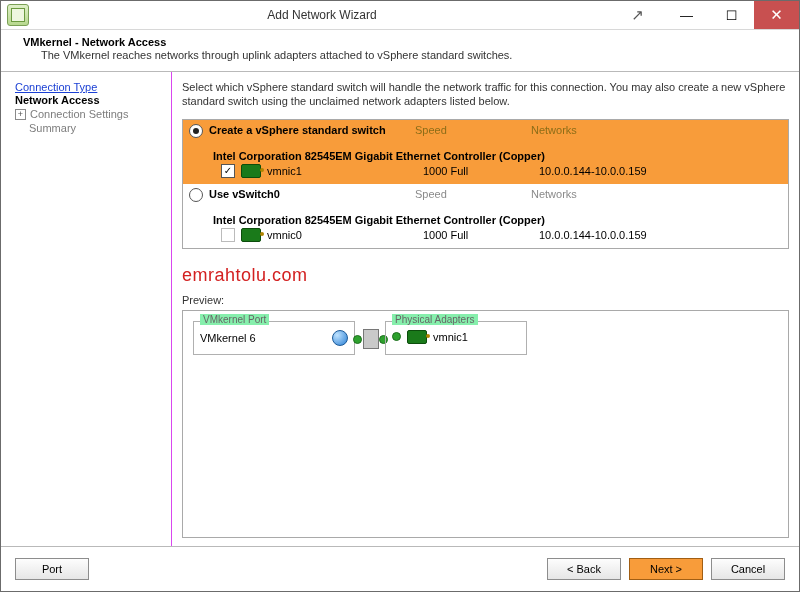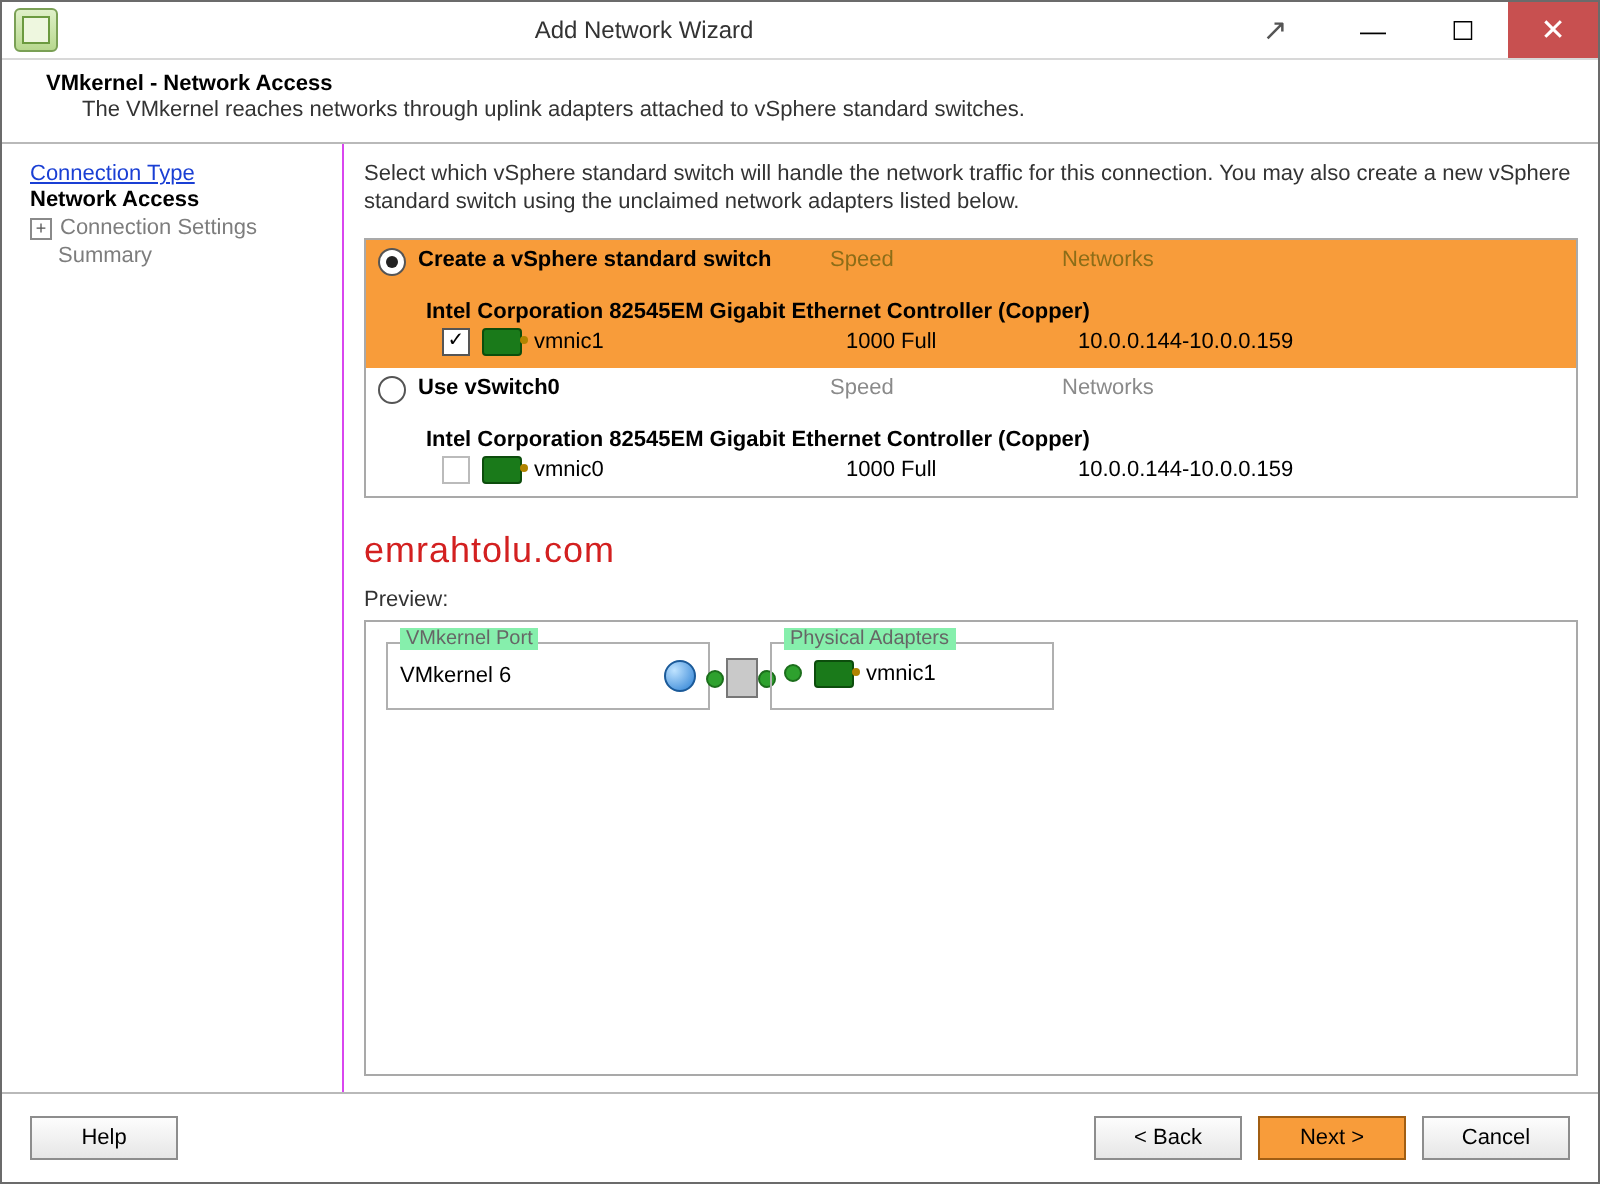--- a/index.html
+++ b/index.html
@@ -155,20 +155,20 @@
               <span class="nicicon"></span>
               <span>vmnic1</span>
             </div>
           </div>
         </div>
       </div>
     </div>
   </div>
 
   <div class="footer">
-    <button class="btn">Help</button>
+    <button class="btn">Port</button>
     <span class="spacer"></span>
     <button class="btn">&lt; Back</button>
     <button class="btn orange">Next &gt;</button>
     <button class="btn">Cancel</button>
   </div>
 
 </div>
 
 </body></html>

